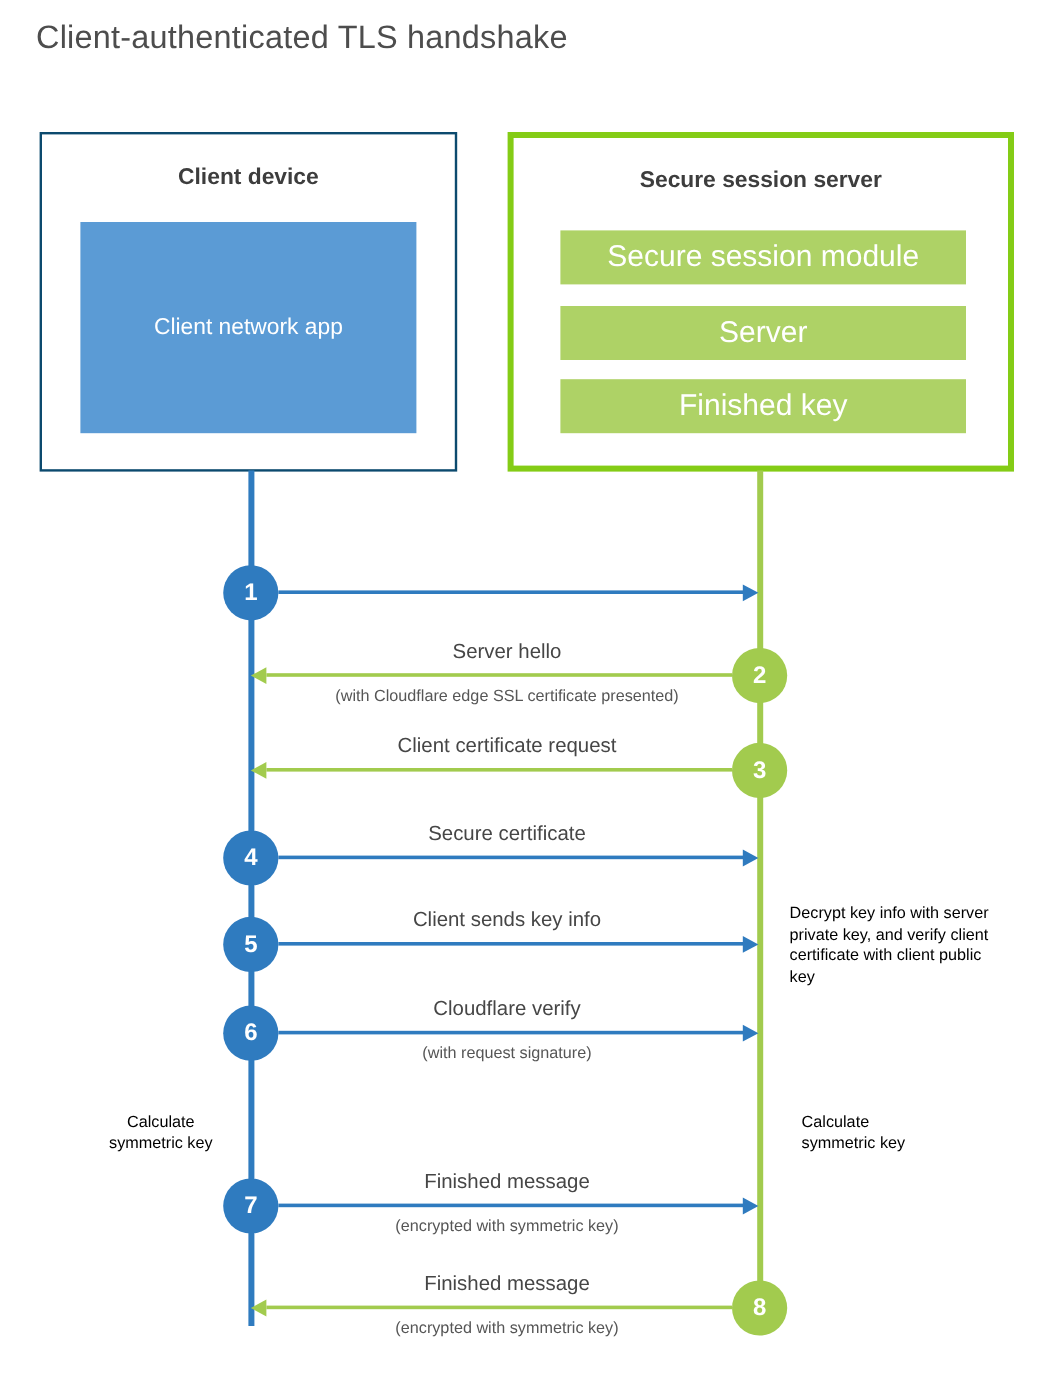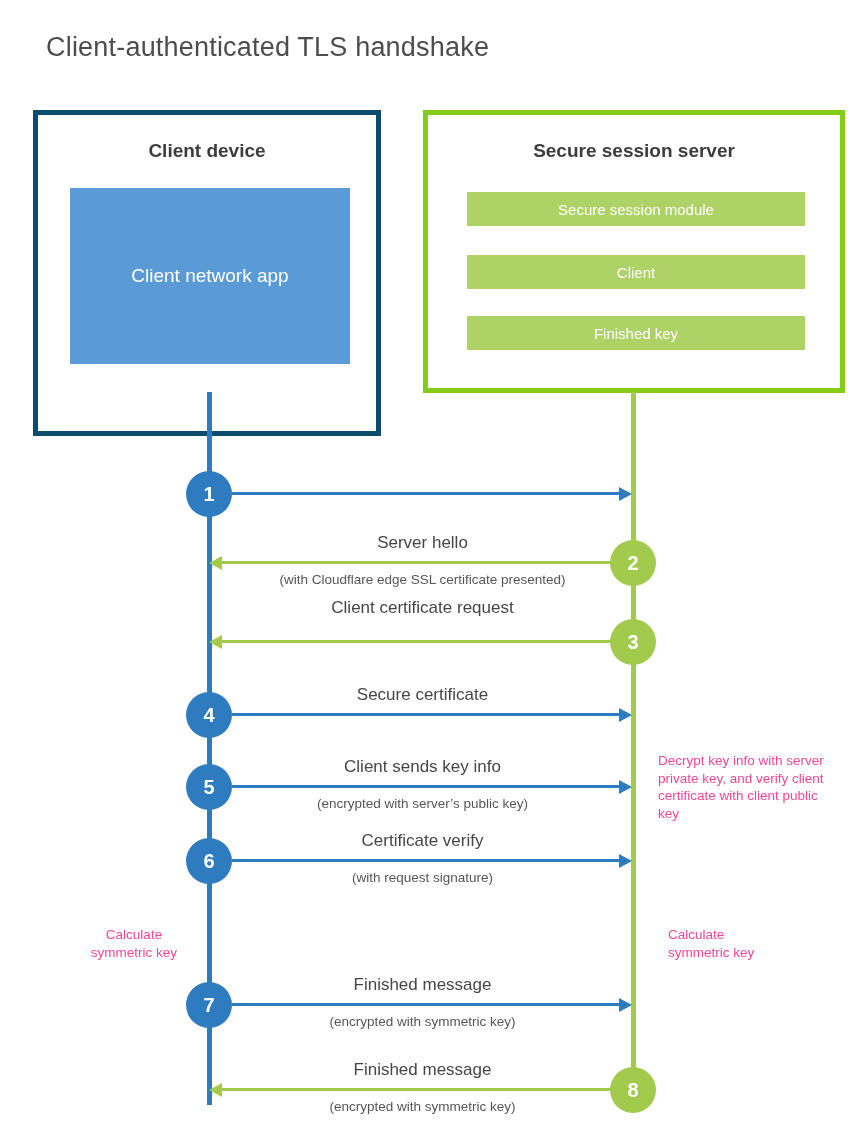--- a/index.html
+++ b/index.html
@@ -4,43 +4,43 @@
 <style>
   html,body{margin:0;padding:0;background:#ffffff;}
   .canvas{
     position:relative;
     width:865px;height:1146px;
     background:#ffffff;
     font-family:"Liberation Sans", sans-serif;
     overflow:hidden;
   }
   .title{
-    position:absolute;left:30px;top:16px;margin:16px;
+    position:absolute;left:30px;top:16px;margin:0;
     font-size:27px;font-weight:400;color:#4d4d4d;letter-spacing:.2px;
   }
   
   .box{position:absolute;background:#fff;box-sizing:border-box;}
-  .client-box{left:33px;top:110px;width:348px;height:326px;border:5px solid #0c4a6e;padding-left:28px;}
+  .client-box{left:33px;top:110px;width:348px;height:283px;border:2px solid #0c4a6e;padding-left:28px;}
   .server-box{left:423px;top:110px;width:422px;height:283px;border:5px solid #84cc16;}
   .box-title{
     position:absolute;left:0;top:25px;width:100%;text-align:center;
     font-size:19px;font-weight:bold;color:#3d3d3d;
   }
   .client-app{
     position:absolute;left:32px;top:73px;width:280px;height:176px;
     background:#5b9bd5;display:flex;align-items:center;justify-content:center;
   }
   .client-app span{
     display:block;max-width:175px;text-align:left;
     color:#ffffff;font-size:19px;line-height:1.35;
   }
   .server-bar{
-    position:absolute;left:39px;width:338px;height:34px;background:#aed266;
+    position:absolute;left:39px;width:338px;height:45px;background:#aed266;
     display:flex;align-items:center;justify-content:center;
-    color:#ffffff;font-size:15px;
+    color:#ffffff;font-size:25px;
   }
   .bar-1{top:77px}.bar-2{top:140px}.bar-3{top:201px}
   
   .vline{position:absolute;width:5px;}
   .blue-line{left:207px;top:392px;height:713px;background:#2f7bbf;}
   .green-line{left:631px;top:392px;height:700px;background:#a2cb4e;}
   
   .hline{position:absolute;height:3px;}
   .hline.blue{background:#2f7bbf;}
   .hline.green{background:#a2cb4e;}
@@ -58,21 +58,21 @@
   
   .step-label{
     position:absolute;left:230px;width:385px;text-align:center;
     font-size:17px;color:#464646;
   }
   .step-sub{
     position:absolute;left:230px;width:385px;text-align:center;
     font-size:13.5px;color:#565656;
   }
   .side-note{
-    position:absolute;font-size:13.5px;color:#ec4899;line-height:1.3;
+    position:absolute;font-size:13.5px;color:#000000;line-height:1.3;
   }
   .note-decrypt{left:658px;top:752px;width:168px;text-align:left;}
   .note-calc-left{left:78px;top:926px;width:112px;text-align:center;}
   .note-calc-right{left:668px;top:926px;width:110px;text-align:left;}
 </style>
 </head>
 <body>
 
 <div class="canvas">
 
@@ -84,21 +84,21 @@
       <span>Client network app</span>
     </div>
   </div>
 
   <div class="box server-box">
     <div class="box-title">Secure session server</div>
     <div class="server-bar bar-1">
       <span>Secure session module</span>
     </div>
     <div class="server-bar bar-2">
-      <span>Client</span>
+      <span>Server</span>
     </div>
     <div class="server-bar bar-3">
       <span>Finished key</span>
     </div>
   </div>
 
   <div class="vline blue-line"></div>
   <div class="vline green-line"></div>
 
   <div class="hline blue" style="top:492px;left:232px;width:388px"></div>
@@ -108,43 +108,42 @@
   </div>
 
   <div class="step-label" style="top:533px">Server hello</div>
   <div class="hline green" style="top:561px;left:222px;width:388px"></div>
   <div class="arr left" style="top:556px;left:209px"></div>
   <div class="step-sub" style="top:572px">(with Cloudflare edge SSL certificate presented)</div>
   <div class="circle green" style="top:540px;left:610px">
     <span>2</span>
   </div>
 
-  <div class="step-label" style="top:598px">Client certificate request</div>
+  <div class="step-label" style="top:612px">Client certificate request</div>
   <div class="hline green" style="top:640px;left:222px;width:388px"></div>
   <div class="arr left" style="top:635px;left:209px"></div>
   <div class="circle green" style="top:619px;left:610px">
     <span>3</span>
   </div>
 
   <div class="step-label" style="top:685px">Secure certificate</div>
   <div class="hline blue" style="top:713px;left:232px;width:388px"></div>
   <div class="arr right" style="top:708px;left:619px"></div>
   <div class="circle blue" style="top:692px;left:186px">
     <span>4</span>
   </div>
 
   <div class="step-label" style="top:757px">Client sends key info</div>
   <div class="hline blue" style="top:785px;left:232px;width:388px"></div>
   <div class="arr right" style="top:780px;left:619px"></div>
-  <div class="step-sub" style="top:796px">(encrypted with server’s public key)</div>
   <div class="circle blue" style="top:764px;left:186px">
     <span>5</span>
   </div>
 
-  <div class="step-label" style="top:831px">Certificate verify</div>
+  <div class="step-label" style="top:831px">Cloudflare verify</div>
   <div class="hline blue" style="top:859px;left:232px;width:388px"></div>
   <div class="arr right" style="top:854px;left:619px"></div>
   <div class="step-sub" style="top:870px">(with request signature)</div>
   <div class="circle blue" style="top:838px;left:186px">
     <span>6</span>
   </div>
 
   <div class="step-label" style="top:975px">Finished message</div>
   <div class="hline blue" style="top:1003px;left:232px;width:388px"></div>
   <div class="arr right" style="top:998px;left:619px"></div>

